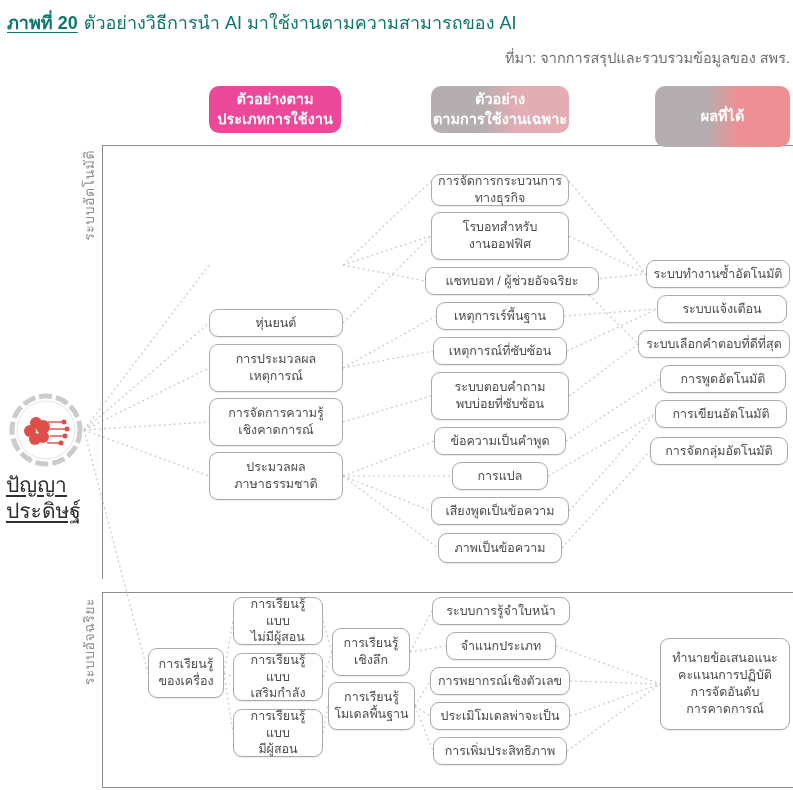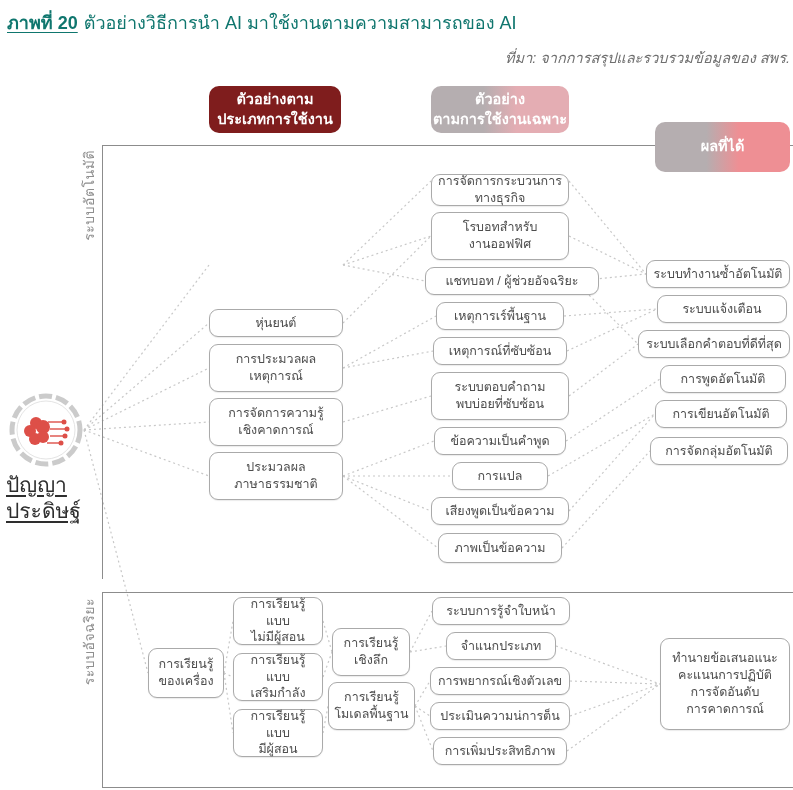--- a/index.html
+++ b/index.html
@@ -7,32 +7,32 @@
     width:793px;height:790px;background:#ffffff;
     font-family:"Liberation Sans","DejaVu Sans",sans-serif;
     color:#333;overflow:hidden;
   }
   .page{position:relative;width:793px;height:790px;}
   .edges{position:absolute;left:0;top:0;width:793px;height:790px;z-index:0;pointer-events:none;}
   .edges line{stroke:#c8c8c8;stroke-width:1.2;stroke-dasharray:2 3;}
 
   .title{position:absolute;left:7px;top:8px;font-size:18px;color:#0f766e;z-index:2;}
   .fig-label{font-weight:bold;text-decoration:underline;text-underline-offset:3px;margin-right:6px;}
-  .source{position:absolute;right:3px;top:46px;font-size:14.5px;font-style:italic;color:#6f6f6f;z-index:2;}
+  .source{position:absolute;right:3px;top:46px;font-size:14.5px;color:#6f6f6f;z-index:2;}
 
   .pill{
     position:absolute;z-index:2;border-radius:10px;color:#fff;font-weight:bold;
     font-size:14.5px;display:flex;align-items:center;justify-content:center;
     text-align:center;white-space:pre-line;line-height:1.35;
   }
-  .pill-types{left:209px;top:86px;width:132px;height:47px;background:#7f1d1d;}
+  .pill-types{left:209px;top:86px;width:132px;height:47px;background:#ec4899;}
   .pill-specific{left:431px;top:86px;width:138px;height:47px;
     background:linear-gradient(90deg,#b5aeb0 0%,#b5aeb0 38%,#e4adb3 62%,#e4adb3 100%);}
-  .pill-results{left:655px;top:86px;width:135px;height:50px;
-    background:linear-gradient(90deg,#b5aeb0 0%,#b5aeb0 38%,#ee8f94 62%,#ee8f94 100%);margin-top:36px;}
+  .pill-results{left:655px;top:86px;width:135px;height:61px;
+    background:linear-gradient(90deg,#b5aeb0 0%,#b5aeb0 38%,#ee8f94 62%,#ee8f94 100%);}
 
   .section-frame{position:absolute;left:102px;width:691px;z-index:0;}
   .frame-1{top:145px;height:433px;border-top:1px solid #8c8c8c;border-left:1px solid #8c8c8c;}
   .frame-2{top:592px;height:194px;border-top:1px solid #8c8c8c;border-left:1px solid #8c8c8c;border-bottom:1px solid #8c8c8c;}
   .section-label{
     position:absolute;left:78px;writing-mode:vertical-rl;transform:rotate(180deg);
     font-size:14px;color:#8f8f8f;letter-spacing:.5px;z-index:1;
   }
   .label-1{top:150px;}
   .label-2{top:598px;}
@@ -181,20 +181,20 @@
 เสริมกำลัง</div>
   <div class="node" style="left:233px;top:709px;width:90px;height:48px">การเรียนรู้แบบ
 มีผู้สอน</div>
   <div class="node" style="left:332px;top:628px;width:78px;height:48px">การเรียนรู้
 เชิงลึก</div>
   <div class="node" style="left:328px;top:682px;width:87px;height:48px">การเรียนรู้
 โมเดลพื้นฐาน</div>
   <div class="node" style="left:432px;top:597px;width:138px;height:28px">ระบบการรู้จำใบหน้า</div>
   <div class="node" style="left:446px;top:632px;width:110px;height:28px">จำแนกประเภท</div>
   <div class="node" style="left:430px;top:667px;width:140px;height:28px">การพยากรณ์เชิงตัวเลข</div>
-  <div class="node" style="left:430px;top:702px;width:140px;height:28px">ประเมินความน่การต็น</div>
+  <div class="node" style="left:430px;top:702px;width:140px;height:28px">ประเมิโมเดลพ่าจะเป็น</div>
   <div class="node" style="left:433px;top:737px;width:134px;height:28px">การเพิ่มประสิทธิภาพ</div>
   <div class="node" style="left:660px;top:638px;width:130px;height:92px">ทำนายข้อเสนอแนะ
 คะแนนการปฏิบัติ
 การจัดอันดับ
 การคาดการณ์</div>
 
 </div>
 
 </body></html>

